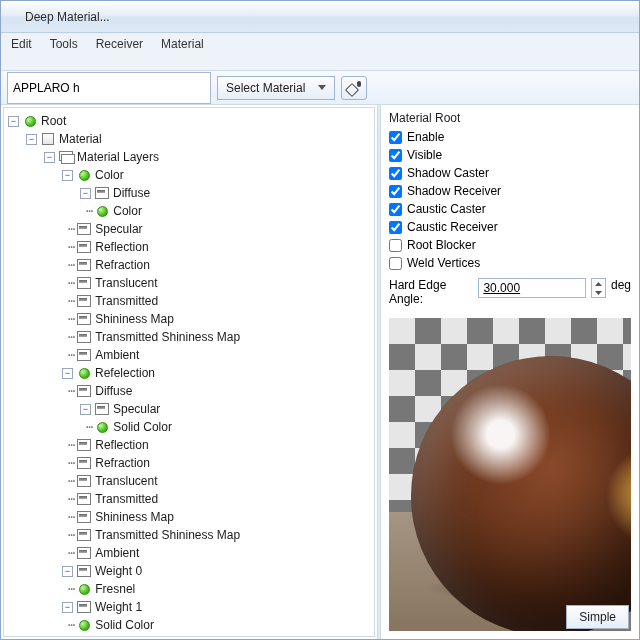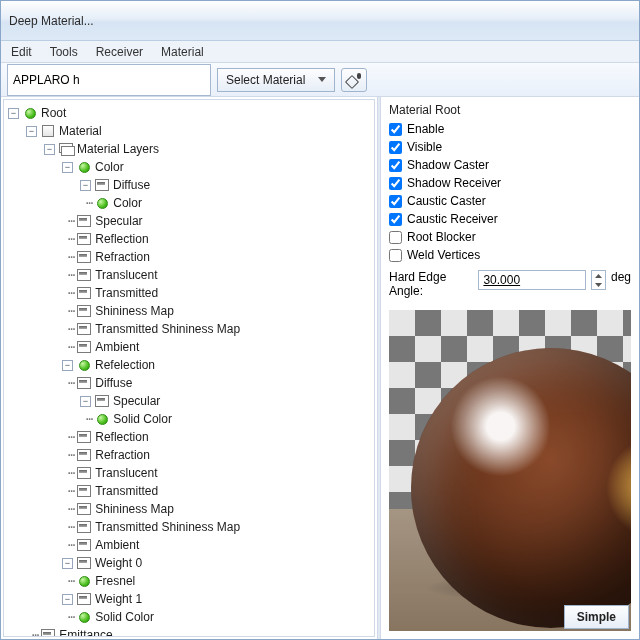--- a/index.html
+++ b/index.html
@@ -1,19 +1,19 @@
 <!DOCTYPE html>
 <html><head>
 <meta charset="utf-8">
 <style>
   * { box-sizing: border-box; font-family: "Segoe UI", Tahoma, sans-serif; font-size: 12px; }
   html, body { margin: 0; padding: 0; width: 640px; height: 640px; overflow: hidden; background: #e8ecf3; }
   .win { background: #fff; border: 1px solid #8aa6c9; width: 640px; height: 640px; display: flex; flex-direction: column; }
-  .titlebar { height: 40px; background: linear-gradient(#fdfefe,#e6eef8 45%,#d7e4f3 55%,#dde9f6); border-bottom: 1px solid #b9cde3; padding: 0 8px; display: flex; align-items: center; color: #2b2b2b; }
-  .menubar { height: 22px; line-height: 22px; padding: 0 2px; display: flex; gap: 2px; background: #eef3fa; border-bottom: 1px solid #cfd9e7; }
+  .titlebar { height: 32px; background: linear-gradient(#fdfefe,#e6eef8 45%,#d7e4f3 55%,#dde9f6); border-bottom: 1px solid #b9cde3; padding: 0 24px; display: flex; align-items: center; color: #2b2b2b; }
+  .menubar { height: 38px; line-height: 22px; padding: 0 2px; display: flex; gap: 2px; background: #eef3fa; border-bottom: 1px solid #cfd9e7; }
   .menubar .mitem { padding: 0 8px; color: #333; cursor: default; }
   .toolbar { height: 34px; background: linear-gradient(#f7fafe,#e9f0fa); border-bottom: 1px solid #cfd9e7; display: flex; align-items: center; padding: 3px 6px; gap: 6px; }
   .toolbar input.tname { width: 204px; height: 32px; border: 1px solid #a6b8cf; background: #fff; padding: 0 5px; }
   .btn { height: 24px; border: 1px solid #9fb4cd; background: linear-gradient(#fdfdfe,#e7eef7); border-radius: 0; padding: 0 8px; display: inline-flex; align-items: center; gap: 13px; color: #222; cursor: default; }
   .btn .drop { width: 0; height: 0; border-left: 4px solid transparent; border-right: 4px solid transparent; border-top: 5px solid #555; }
   .sqbtn { width: 26px; height: 24px; border: 1px solid #9fb4cd; background: linear-gradient(#fdfdfe,#e7eef7); border-radius: 3px; display: inline-flex; align-items: center; justify-content: center; }
   .eyedrop { width: 14px; height: 14px; position: relative; }
   .eyedrop::before { content:""; position:absolute; width:8px; height:8px; border:1px solid #444; border-radius:1px; transform: rotate(45deg); left:0; top:4px; }
   .eyedrop::after { content:""; position:absolute; width:4px; height:6px; background:#444; border-radius:2px; right:0; top:0; }
 
@@ -42,21 +42,21 @@
   .phead { padding: 6px 8px 3px; font-size:12px; color:#222; }
   .props { padding: 0 8px 4px; }
   .chk { display:flex; align-items:center; height:18px; gap:5px; }
   .chk input { width:13px; height:13px; margin:0; }
   .fld { display:flex; align-items:flex-start; gap:5px; margin-top:6px; }
   .fld input.num { width:108px; height:20px; border:1px solid #a6b8cf; padding:0 4px;text-decoration:underline; }
   .spin { width:16px; height:20px; border:1px solid #a6b8cf; display:flex; flex-direction:column; }
   .spin div { flex:1; display:flex; align-items:center; justify-content:center; }
   .spin svg { width:7px; height:4px; }
 
-  .preview { flex:1; margin:8px; position:relative; overflow:hidden; background:#fef9c3;font-weight:bold; }
+  .preview { flex:1; margin:8px; position:relative; overflow:hidden; background:#fef9c3; }
   .checker { position:absolute; left:0; top:0; right:0; height:62%;
     background: linear-gradient(45deg,#777 25%,transparent 25%,transparent 75%,#777 75%), linear-gradient(45deg,#777 25%,#e6e6e6 25%,#e6e6e6 75%,#777 75%);
     background-size: 52px 52px; background-position: 0 0, 26px 26px; }
   .floor { position:absolute; left:0; right:0; bottom:0; height:38%;
     background: linear-gradient(#c7a37b,#a97f51); filter:saturate(.5) brightness(.9); }
   .ball { position:absolute; width:280px; height:280px; border-radius:50%; left:22px; top:38px;
     background:
       radial-gradient(circle at 32% 28%, rgba(255,255,255,.95) 0 5%, rgba(255,255,255,0) 18%),
       radial-gradient(circle at 88% 50%, rgba(255,190,80,.9) 0 8%, rgba(255,150,40,0) 18%),
       radial-gradient(circle at 50% 40%, #8a4a2b, #5f2f18 55%, #2e160c 100%),

